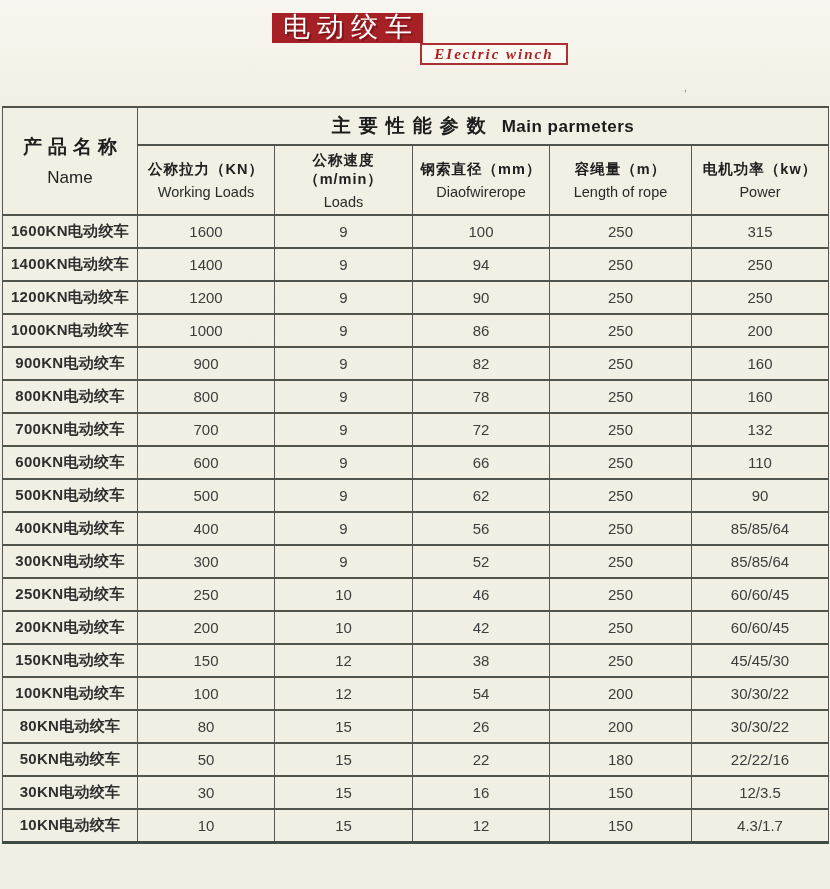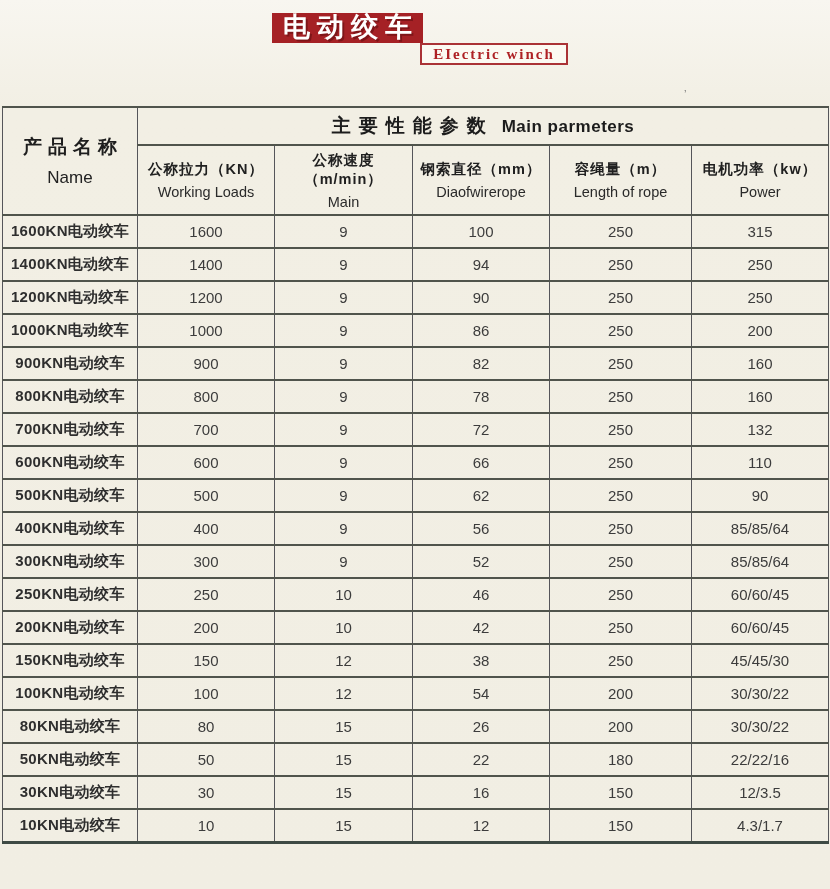--- a/index.html
+++ b/index.html
@@ -20,21 +20,21 @@
     position: absolute;
     left: 272px; top: 13px;
     width: 151px; height: 30px;
     background: #a52125;
   }
   .banner-cn .txt {
     position: absolute;
     left: 0; right: 0; top: -4px;
     text-align: center;
     font-size: 27px;
-    font-weight: bold;
+    font-weight: normal;
     color: #ffffff;
     letter-spacing: 7px;
     text-indent: 7px;
     text-shadow: 2px 2px 0 rgba(100, 14, 16, 0.6);
     white-space: nowrap;
   }
   .banner-en {
     position: absolute;
     left: 420px; top: 43px;
     width: 148px; height: 22px;
@@ -45,20 +45,21 @@
     align-items: center;
     justify-content: center;
   }
   .banner-en .txt {
     font-family: "Liberation Serif", "DejaVu Serif", serif;
     font-size: 15px;
     font-weight: bold;
     color: #ae2125;
     letter-spacing: 2px;
     white-space: nowrap;
+    font-style: italic;
   }
   .speck {
     position: absolute;
     left: 684px; top: 88px;
     font-size: 11px;
     color: #777;
   }
 
   
   table.spec {
@@ -166,21 +167,21 @@
           <span class="cn">主要性能参数</span><span class="en">Main parmeters</span>
         </th>
       </tr>
       <tr class="row-sub">
         <th class="sub-head">
           <div class="cn">公称拉力（KN）</div>
           <div class="en">Working Loads</div>
         </th>
         <th class="sub-head">
           <div class="cn">公称速度（m/min）</div>
-          <div class="en">Main</div>
+          <div class="en">Loads</div>
         </th>
         <th class="sub-head">
           <div class="cn">钢索直径（mm）</div>
           <div class="en">Diaofwirerope</div>
         </th>
         <th class="sub-head">
           <div class="cn">容绳量（m）</div>
           <div class="en">Length of rope</div>
         </th>
         <th class="sub-head">

